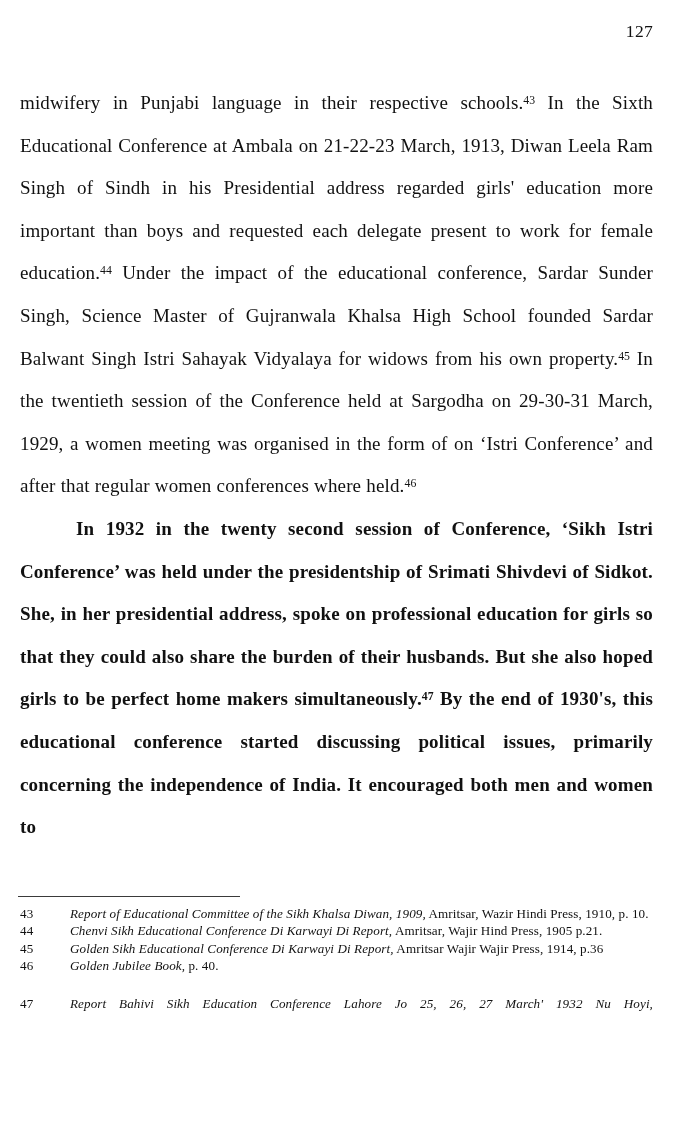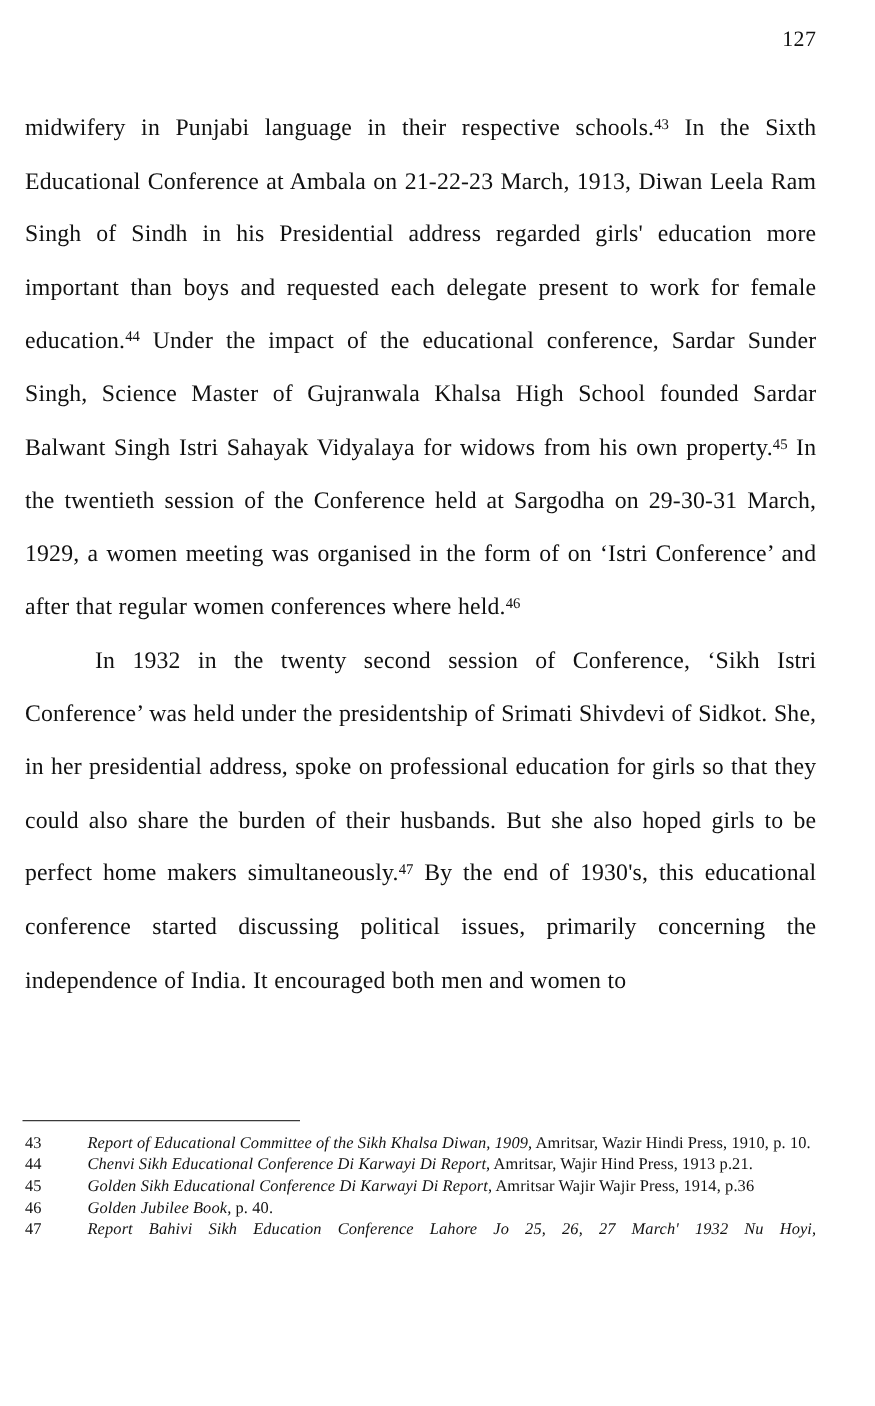--- a/index.html
+++ b/index.html
@@ -51,20 +51,21 @@
     text-justify: inter-word;
     font-size: 19px;
     line-height: 42.6px;
     letter-spacing: 0.15px;
     word-spacing: 0.2px;
     color: #111111;
     hyphens: none;
   }
   p.para.indent {
     text-indent: 56px;
+    font-weight: bold;
   }
 
   sup.fn {
     font-size: 0.62em;
     vertical-align: 0.42em;
     line-height: 0;
     letter-spacing: 0;
   }
 
   
@@ -109,20 +110,21 @@
   }
   .fn-rest {
     font-style: normal;
   }
   
   .fn-item.justify-first .fn-title {
     display: block;
     text-align: justify;
     text-align-last: justify;
     word-spacing: 0.5px;
+    margin-top: 21px;
   }
 </style>
 </head>
 <body>
 
 <div class="page">
 
   <div class="folio">127</div>
 
   <div class="body-block">
@@ -130,21 +132,21 @@
     <p class="para indent">In 1932 in the twenty second session of Conference, ‘Sikh Istri Conference’ was held under the presidentship of Srimati Shivdevi of Sidkot. She, in her presidential address, spoke on professional education for girls so that they could also share the burden of their husbands.  But she also hoped girls to be perfect home makers simultaneously.<sup class="fn">47</sup> By the end of 1930's, this educational conference started discussing political issues, primarily concerning the independence of India. It encouraged both men and women to</p>
   </div>
 
   <div class="fn-rule"></div>
 
   <div class="footnotes">
     <div class="fn-item">
       <span class="fn-num">43</span><span class="fn-title">Report of Educational Committee of the Sikh Khalsa Diwan, 1909,</span><span class="fn-rest"> Amritsar, Wazir Hindi Press, 1910, p. 10.</span>
     </div>
     <div class="fn-item">
-      <span class="fn-num">44</span><span class="fn-title">Chenvi Sikh Educational Conference Di Karwayi Di Report,</span><span class="fn-rest"> Amritsar, Wajir Hind Press, 1913 p.21.</span>
+      <span class="fn-num">44</span><span class="fn-title">Chenvi Sikh Educational Conference Di Karwayi Di Report,</span><span class="fn-rest"> Amritsar, Wajir Hind Press, 1905 p.21.</span>
     </div>
     <div class="fn-item">
       <span class="fn-num">45</span><span class="fn-title">Golden Sikh Educational Conference Di Karwayi Di Report,</span><span class="fn-rest"> Amritsar Wajir Wajir Press, 1914, p.36</span>
     </div>
     <div class="fn-item">
       <span class="fn-num">46</span><span class="fn-title">Golden Jubilee Book,</span><span class="fn-rest"> p. 40.</span>
     </div>
     <div class="fn-item justify-first">
       <span class="fn-num">47</span><span class="fn-title">Report Bahivi Sikh Education Conference Lahore Jo 25, 26, 27 March' 1932 Nu Hoyi,</span>
     </div>

